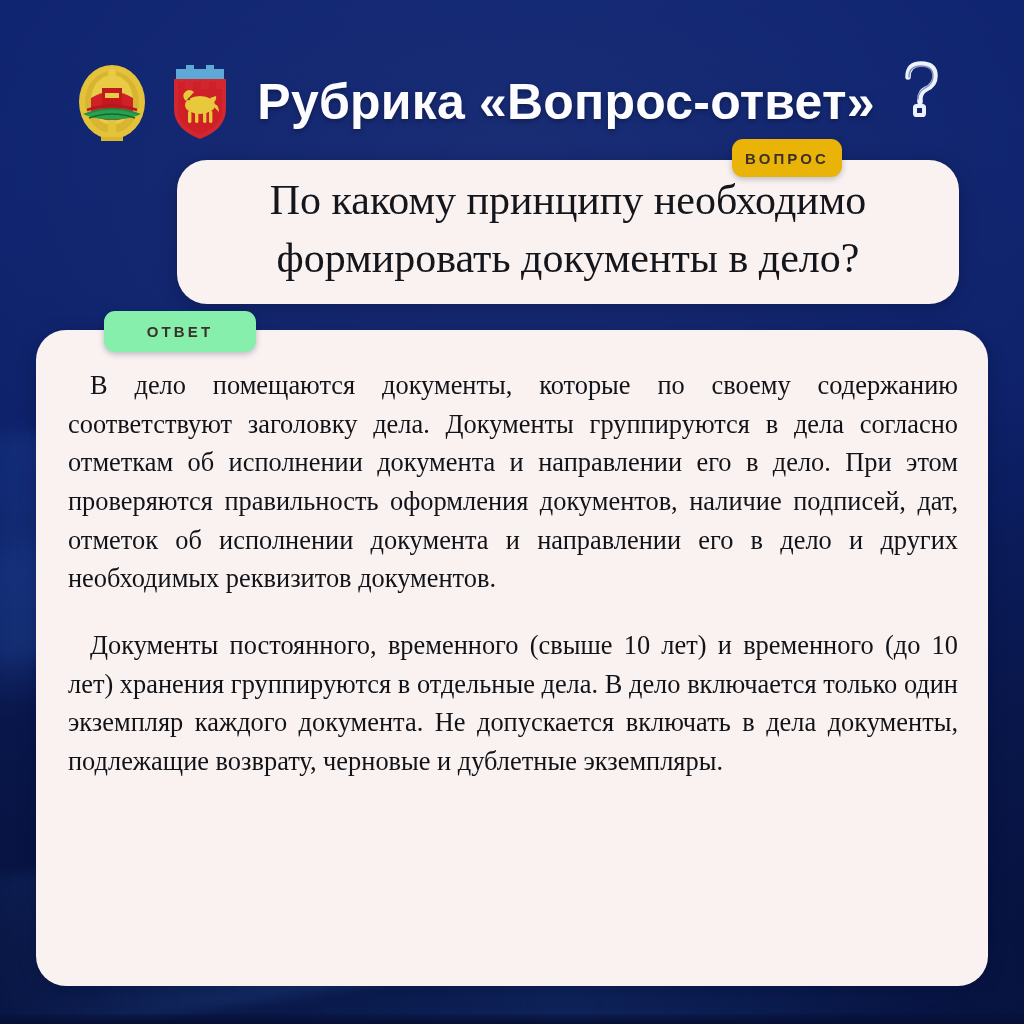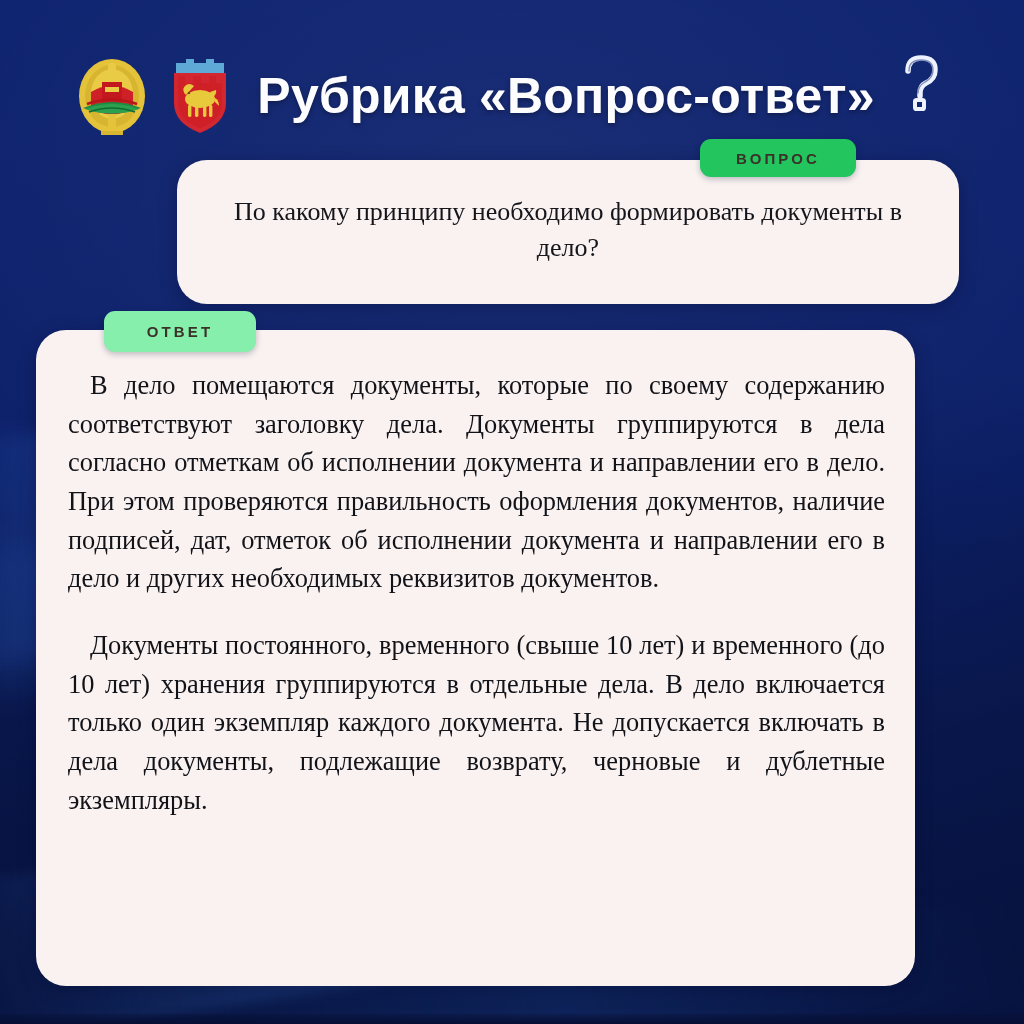--- a/index.html
+++ b/index.html
@@ -47,21 +47,21 @@
     position:absolute; inset:0;
     background:radial-gradient(120% 80% at 50% 18%,rgba(255,255,255,.05) 0%,rgba(0,0,0,0) 55%,rgba(0,0,10,.30) 100%);
   }
   #backdrop .baseline{
     position:absolute; left:0; right:0; bottom:0; height:10px;
     background:linear-gradient(180deg,rgba(6,14,48,.25),#060f35);
   }
 
   
   #header{
-    position:absolute; left:0; right:0; top:48px; height:96px;
+    position:absolute; left:0; right:0; top:54px; height:96px;
     display:flex; align-items:center; justify-content:center; gap:20px;
     z-index:5;
   }
   .emblem{ flex:0 0 auto; display:block; }
   #page-title{
     color:#fdfdff;
     font-family:"Liberation Sans", sans-serif;
     font-weight:700;
     font-size:50px;
     letter-spacing:.2px;
@@ -78,27 +78,27 @@
     border-radius:30px;
     box-shadow:0 4px 18px rgba(2,8,40,.30);
   }
   #question-card{
     left:177px; top:160px; width:782px; height:144px;
     display:flex; align-items:center; justify-content:center;
     padding:10px 30px 14px;
   }
   #question-text{
     color:#15161c;
-    font-size:26px;
+    font-size:42px;
     line-height:1.37;
     text-align:center;
     font-family:"Liberation Serif", serif;
   }
   #answer-card{
-    left:36px; top:330px; width:879px; height:656px;
+    left:36px; top:330px; width:952px; height:656px;
     padding:36px 30px 28px 32px;
     overflow:hidden;
   }
   #answer-body{
     color:#121319;
     font-size:26.4px;
     line-height:1.465;
     text-align:justify;
     text-justify:inter-word;
     font-family:"Liberation Serif", serif;
@@ -114,22 +114,22 @@
     border-radius:11px;
     font-family:"Liberation Sans", sans-serif;
     font-size:15px;
     font-weight:600;
     letter-spacing:3.1px;
     color:#3b3128;
     z-index:6;
     box-shadow:0 2px 6px rgba(2,8,40,.25);
   }
   #badge-question{
-    left:700px; top:139px; width:156px; height:38px;
-    background:#22c55e;
+    left:732px; top:139px; width:110px; height:38px;
+    background:#eab308;
   }
   #badge-answer{
     left:104px; top:311px; width:152px; height:41px;
     background:#86efac;
   }
 </style>
 </head>
 <body>
 
 <div id="backdrop">

